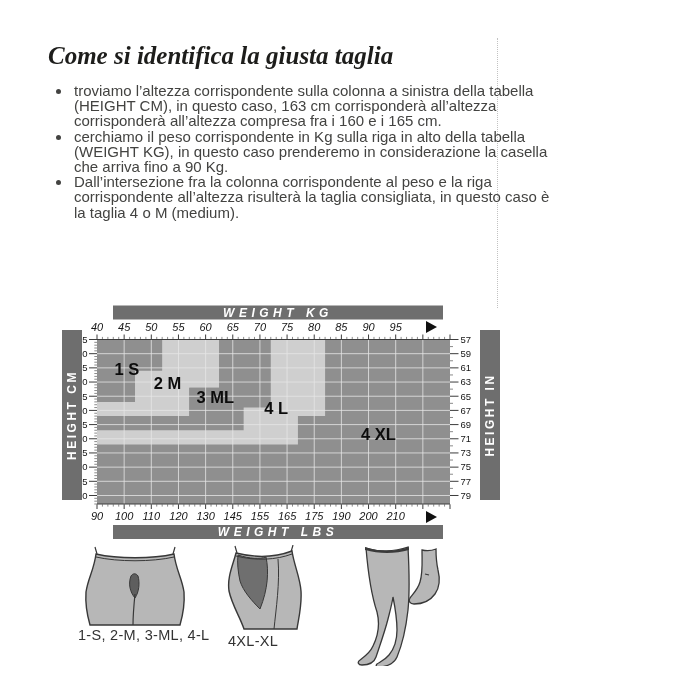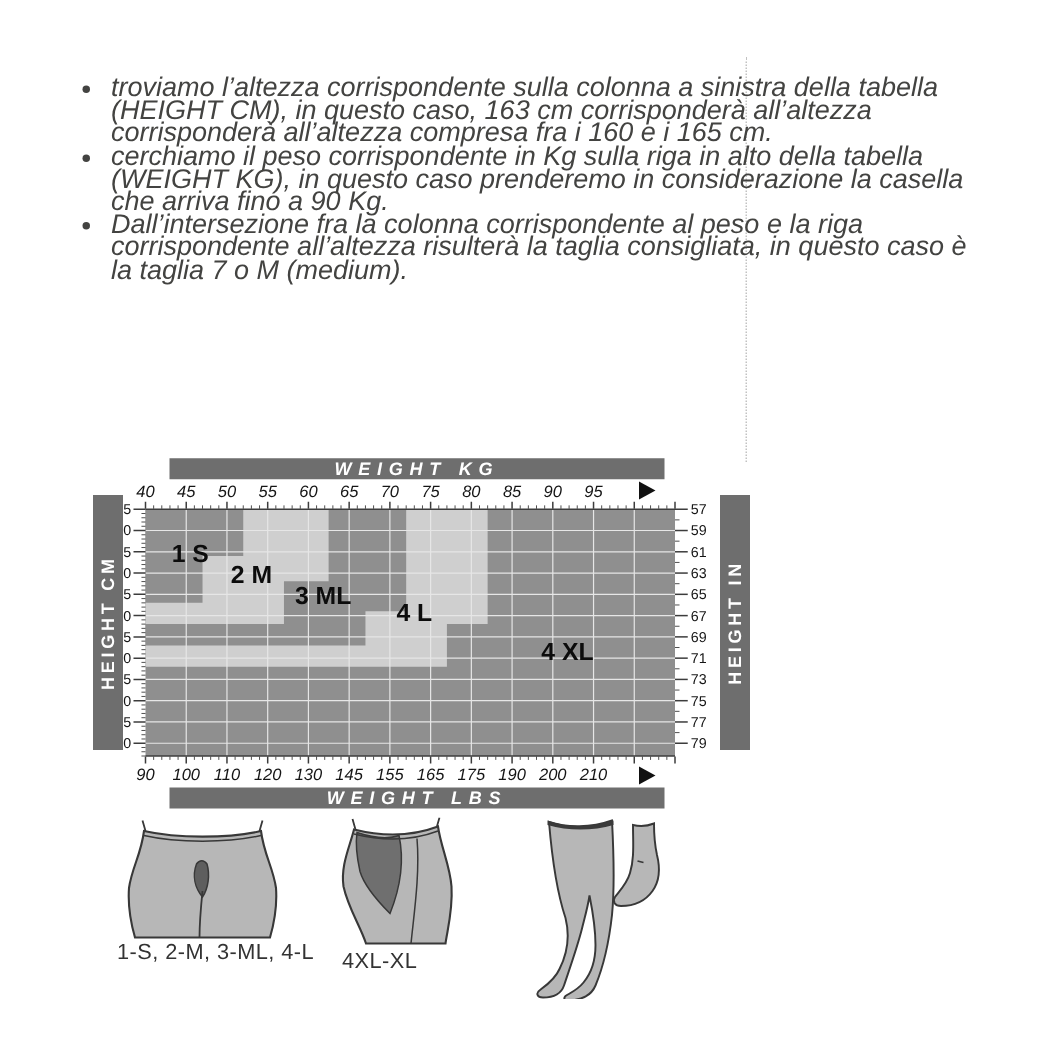--- a/index.html
+++ b/index.html
@@ -4,44 +4,45 @@
 <style>
   html,body{margin:0;padding:0;background:#fff;}
   body{width:700px;height:700px;position:relative;overflow:hidden;
        font-family:"Liberation Sans",sans-serif;color:#434341;}
   .content{position:absolute;left:48px;top:42px;width:480px;}
   h1{font-family:"Liberation Serif",serif;font-style:italic;font-weight:600;
      font-size:25px;line-height:28px;color:#1d1d1b;margin:0 0 13px 0;}
   p{font-size:12.4px;line-height:15.4px;margin:0 0 6px 0;white-space:pre;}
   p.lead{margin-top:7px;}
   ul{margin:9px 0 0 24px;padding:0;}
-  li{font-size:18px;line-height:15.2px;white-space:pre;padding-left:2px;font-style:italic;}
+  li{font-size:15px;line-height:15.2px;white-space:pre;padding-left:2px;}
   .divider{position:absolute;left:497px;top:38px;height:270px;width:0;
            border-left:1px dotted #c2c2c2;}
   #size-chart{position:absolute;left:55px;top:300px;}
   #size-chart text{font-family:"Liberation Sans",sans-serif;}
   .illo{position:absolute;}
   .caption{position:absolute;font-size:14.5px;color:#333;letter-spacing:0.3px;text-align:right;}
 </style>
 </head>
 <body>
 
 <div class="divider"></div>
 
 <div class="content">
+  <h1>Come si identifica la giusta taglia</h1>
   <ul>
     <li>troviamo l’altezza corrispondente sulla colonna a sinistra della tabella
 (HEIGHT CM), in questo caso, 163 cm corrisponderà all’altezza
 corrisponderà all’altezza compresa fra i 160 e i 165 cm.</li>
     <li>cerchiamo il peso corrispondente in Kg sulla riga in alto della tabella
 (WEIGHT KG), in questo caso prenderemo in considerazione la casella
 che arriva fino a 90 Kg.</li>
     <li>Dall’intersezione fra la colonna corrispondente al peso e la riga
 corrispondente all’altezza risulterà la taglia consigliata, in questo caso è
-la taglia 7 o M (medium).</li>
+la taglia 4 o M (medium).</li>
   </ul>
 </div>
 
 <svg id="size-chart" width="460" height="245" viewBox="0 0 460 245">
     <rect x="42" y="39.5" width="353" height="164.5" fill="#8f8f8f"></rect>
     <polygon points="42,39.5 107.16923076923077,39.5 107.16923076923077,70.69827586206897 80.01538461538462,70.69827586206897 80.01538461538462,101.89655172413794 42,101.89655172413794" fill="#8f8f8f"></polygon>
     <polygon points="107.16923076923077,39.5 164.19230769230768,39.5 164.19230769230768,87.7155172413793 134.32307692307694,87.7155172413793 134.32307692307694,116.07758620689656 42,116.07758620689656 42,101.89655172413794 80.01538461538462,101.89655172413794 80.01538461538462,70.69827586206897 107.16923076923077,70.69827586206897" fill="#cfcfcf"></polygon>
     <polygon points="164.19230769230768,39.5 215.7846153846154,39.5 215.7846153846154,107.56896551724138 188.63076923076923,107.56896551724138 188.63076923076923,130.25862068965517 42,130.25862068965517 42,116.07758620689656 134.32307692307694,116.07758620689656 134.32307692307694,87.7155172413793 164.19230769230768,87.7155172413793" fill="#8f8f8f"></polygon>
     <polygon points="215.7846153846154,39.5 270.0923076923077,39.5 270.0923076923077,116.07758620689656 242.93846153846152,116.07758620689656 242.93846153846152,144.43965517241378 42,144.43965517241378 42,130.25862068965517 188.63076923076923,130.25862068965517 188.63076923076923,107.56896551724138 215.7846153846154,107.56896551724138" fill="#cfcfcf"></polygon>
     <line x1="69.15384615384616" y1="39.5" x2="69.15384615384616" y2="204" stroke="#e6e6e6" stroke-width="0.8"></line>

